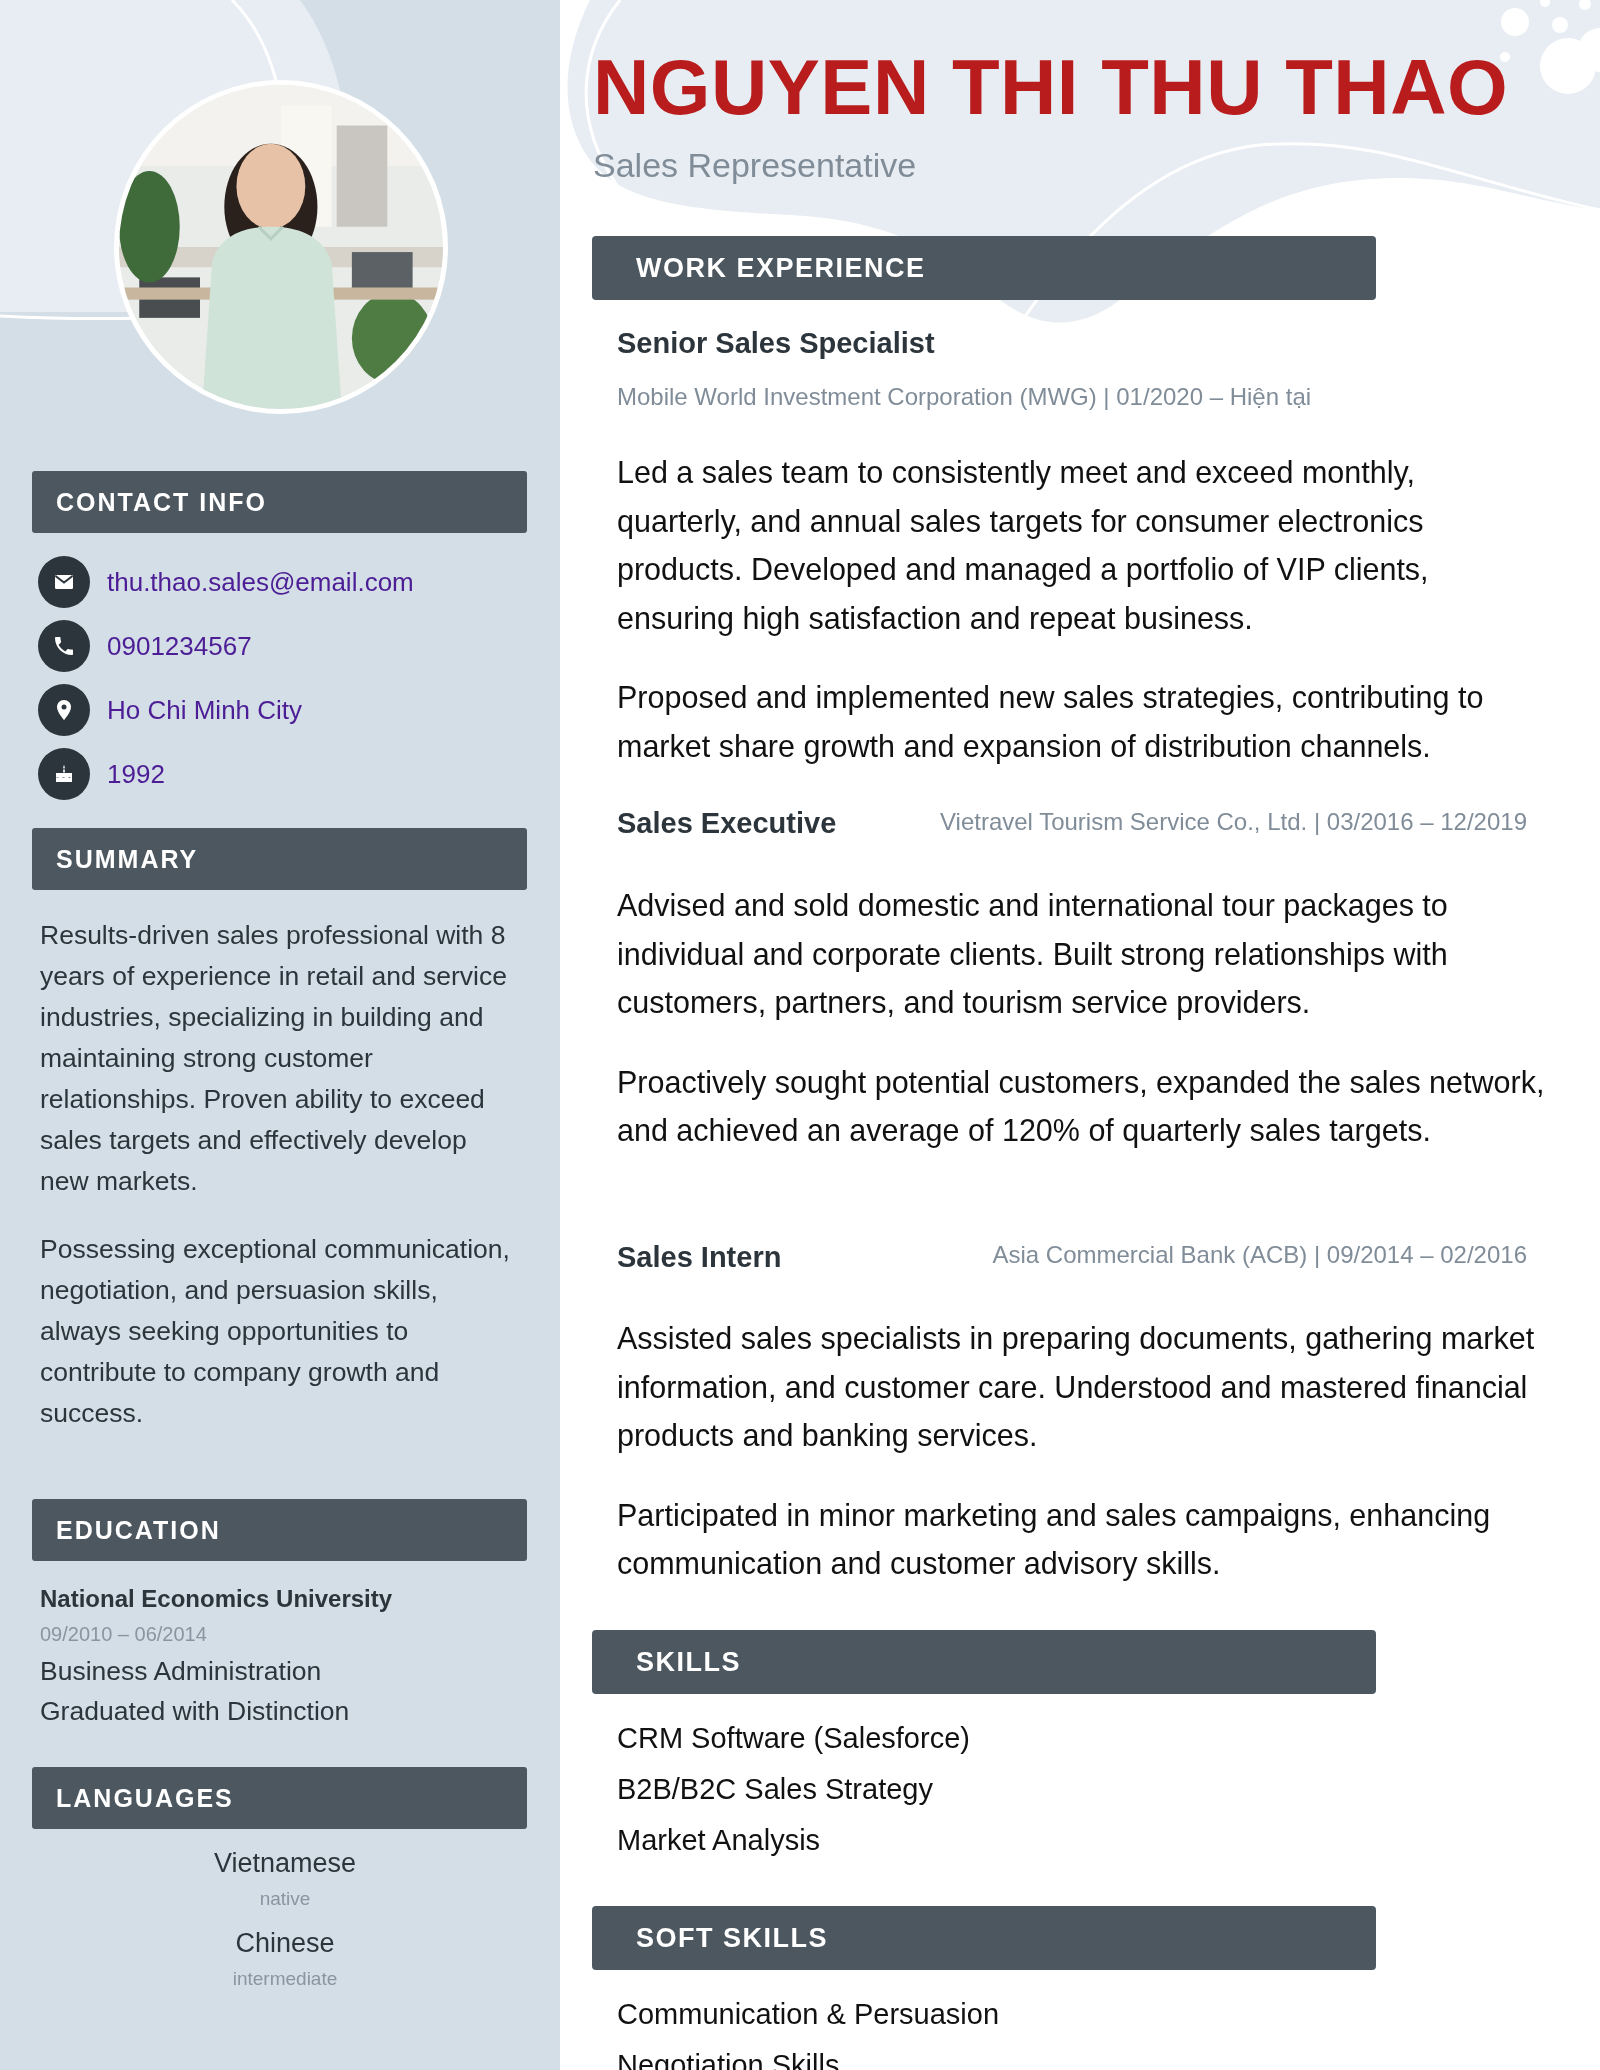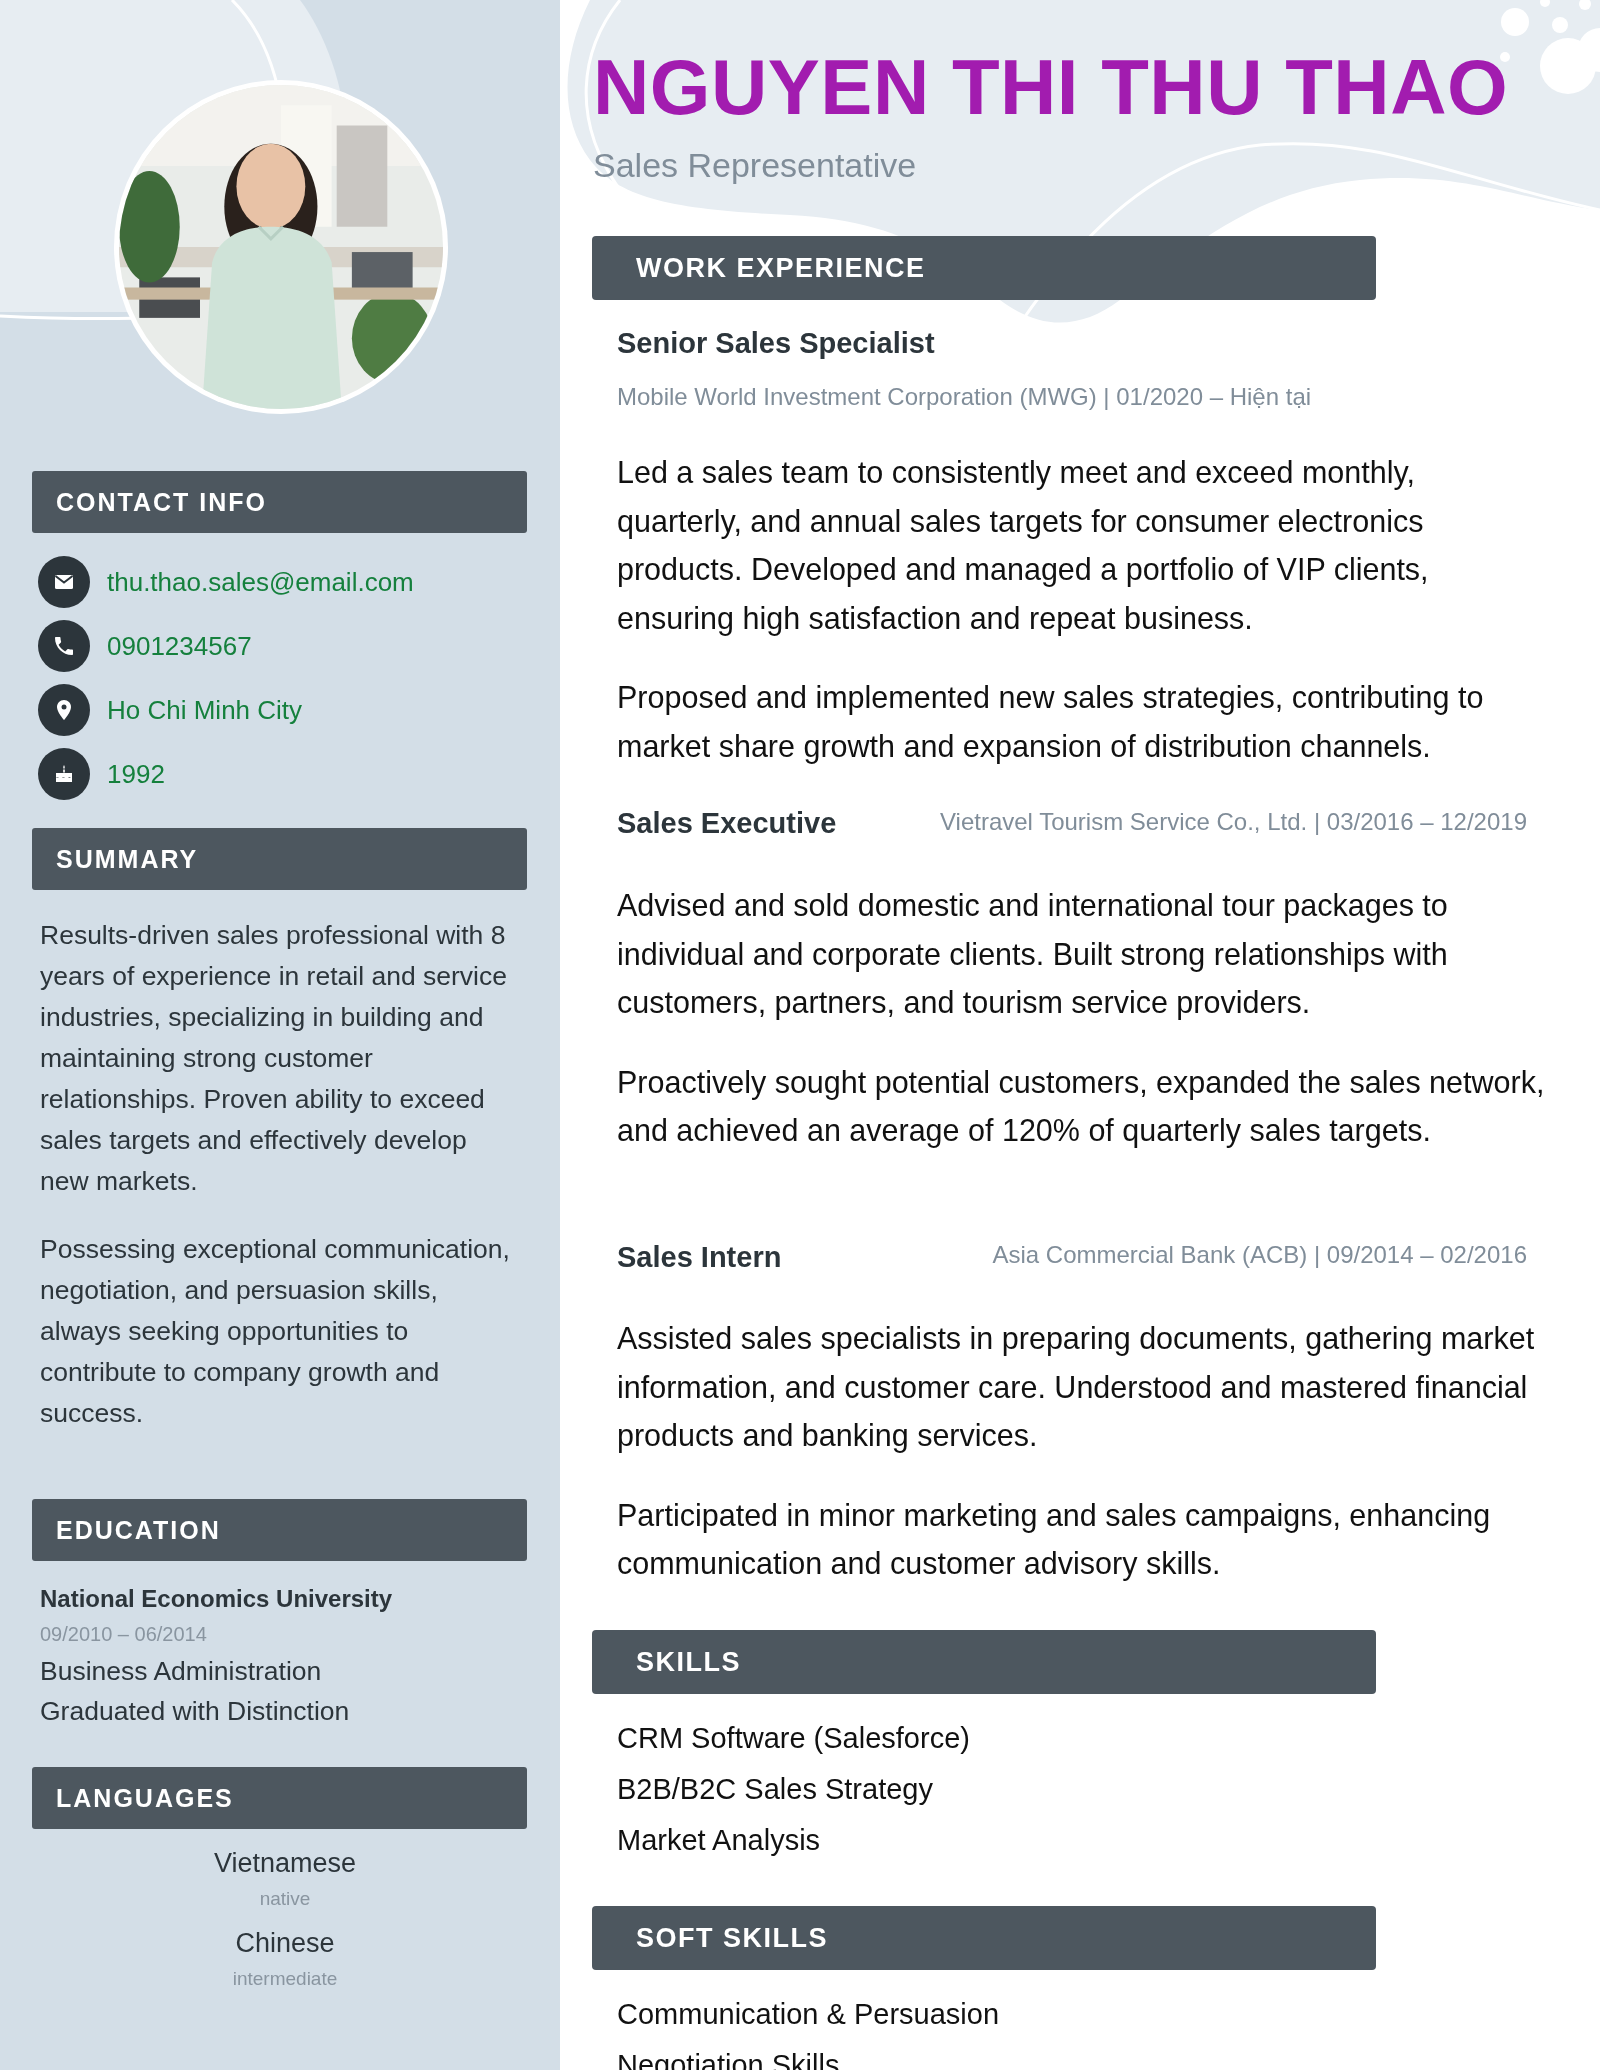--- a/index.html
+++ b/index.html
@@ -18,40 +18,40 @@
   .photo svg { display: block; width: 100%; height: 100%; }
 
   .sec-head { position: absolute; height: 62px; background: #4d575f; border-radius: 3px;
     color: #ffffff; font-weight: 700; font-size: 25px; letter-spacing: 2px; line-height: 62px; padding-left: 24px; }
   .sidebar .sec-head { left: 32px; width: 495px; }
 
   .contact-list { position: absolute; left: 38px; top: 550px; width: 480px; }
   .contact-row { height: 64px; display: flex; align-items: center; }
   .c-icon { width: 52px; height: 52px; border-radius: 50%; background: #2c353b; display: flex; align-items: center; justify-content: center; flex: none; }
   .c-icon svg { width: 24px; height: 24px; }
-  .c-text { margin-left: 17px; font-size: 26px; color: #15803d; }
+  .c-text { margin-left: 17px; font-size: 26px; color: #4c1d95; }
 
   .summary { position: absolute; left: 40px; top: 915px; width: 480px; font-size: 26.5px; line-height: 41px; color: #2c353b; }
   .summary p + p { margin-top: 27px; }
 
   .edu { position: absolute; left: 40px; top: 1581px; width: 490px; }
   .edu-school { font-size: 24px; font-weight: 700; color: #2c353b; line-height: 36px; }
   .edu-date { font-size: 20px; color: #8995a0; line-height: 34px; }
   .edu-line { font-size: 26.5px; color: #2c353b; line-height: 40px; }
 
   .langs { position: absolute; left: 40px; top: 1843px; width: 490px; }
   .lang { margin-bottom: 8px; text-align: center; }
   .lang-name { font-size: 27px; color: #2c353b; line-height: 40px; }
   .lang-level { font-size: 19px; color: #8995a0; line-height: 32px; }
 
   
   .main { position: absolute; left: 560px; top: 0; width: 1040px; height: 2070px; background: #ffffff; overflow: hidden; }
   .main .deco { position: absolute; left: 0; top: 0; }
 
-  .name { position: absolute; left: 33px; top: 42px; font-size: 78px; font-weight: 700; color: #a21caf; letter-spacing: 0.5px; white-space: nowrap; }
+  .name { position: absolute; left: 33px; top: 42px; font-size: 78px; font-weight: 700; color: #b91c1c; letter-spacing: 0.5px; white-space: nowrap; }
   .title { position: absolute; left: 33px; top: 146px; font-size: 34px; color: #808d99; white-space: nowrap; }
 
   .main .sec-head { left: 32px; width: 784px; height: 64px; line-height: 64px; padding-left: 44px; border-radius: 4px; font-size: 27px; letter-spacing: 1.5px; }
 
   .job-title { position: absolute; left: 57px; font-size: 29px; font-weight: 700; color: #2c353b; white-space: nowrap; }
   .job-meta { position: absolute; font-size: 24px; color: #808d99; white-space: nowrap; }
   .job-meta.below { left: 57px; }
   .job-meta.right { right: 73px; }
   .job-body { position: absolute; left: 57px; width: 930px; font-size: 30.5px; line-height: 48.5px; color: #111111; }
   .job-body p + p { margin-top: 31px; }

